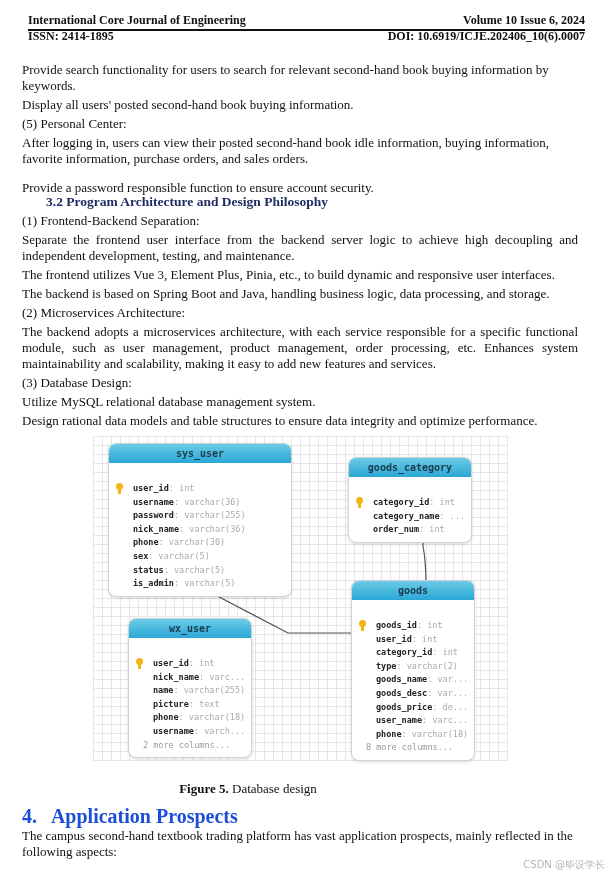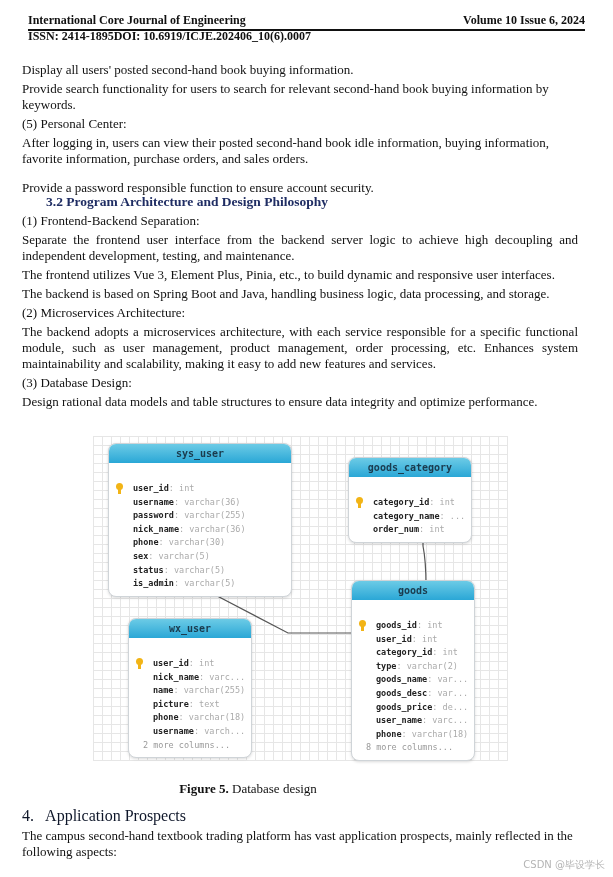--- a/index.html
+++ b/index.html
@@ -1,23 +1,23 @@
 <!DOCTYPE html>
 <html><head>
 <meta charset="utf-8">
 <style>
   html, body { margin:0; padding:0; background:#ffffff; }
   body { width:613px; height:877px; position:relative; overflow:hidden; font-family:"Liberation Serif", serif; color:#111; }
   .hdr { position:absolute; left:28px; right:28px; font-family:"Liberation Serif", serif; font-weight:bold; font-size:12px; }
   .hdr-row1 { top:13px; display:flex; justify-content:space-between; border-bottom:2px solid #111; padding-bottom:1px; }
-  .hdr-row2 { top:29px; display:flex; justify-content:flex-start; }
+  .hdr-row2 { top:29px; display:flex; justify-content:space-between; }
   .body-text { position:absolute; left:22px; width:556px; font-size:13px; line-height:16px; }
   .p { margin:0; }
   .h3 { color:#1f2d63; font-weight:bold; font-size:13.5px; }
-  .h2 { color:#0f172a; font-weight:normal; font-size:16px; }
+  .h2 { color:#1d4ed8; font-weight:bold; font-size:20px; }
   .diagram { position:absolute; left:93px; top:436px; width:415px; height:325px; background-color:#fff;
     background-image: linear-gradient(#e6e6e6 1px, transparent 1px), linear-gradient(90deg, #e6e6e6 1px, transparent 1px);
     background-size:9px 9px; }
   .tbl { position:absolute; background:#fff; border:1px solid #cfd4d8; border-radius:8px; box-shadow:0 1px 3px rgba(0,0,0,0.15); overflow:hidden; font-family:"DejaVu Sans Mono", monospace; font-size:8.5px; }
   .tbl-head { background:linear-gradient(#6ccbe6, #2aa7d6); color:#1a3b4e; text-align:center; font-weight:bold; font-size:10px; height:19px; line-height:19px; }
   .tbl-rows { padding:19px 0 5px 0; }
   .row { position:relative; height:13.6px; line-height:13.6px; padding-left:24px; white-space:nowrap; }
   .fname { color:#222; font-weight:bold; }
   .ftype { color:#aaa; }
   .more { color:#999; padding-left:14px; }
@@ -31,36 +31,37 @@
 <div class="hdr hdr-row1">
   <span>International Core Journal of Engineering</span>
   <span>Volume 10 Issue 6, 2024</span>
 </div>
 <div class="hdr hdr-row2">
   <span>ISSN: 2414-1895</span>
   <span>DOI: 10.6919/ICJE.202406_10(6).0007</span>
 </div>
 
 <div class="body-text" style="top:62px;">
+  <p class="p" style="margin-bottom:3px;">Provide search functionality for users to search for relevant second-hand book buying information by keywords.</p>
   <p class="p" style="margin-bottom:3px;">Display all users' posted second-hand book buying information.</p>
-  <p class="p" style="margin-bottom:3px;">Provide search functionality for users to search for relevant second-hand book buying information by keywords.</p>
   <p class="p" style="margin-bottom:3px;">(5) Personal Center:</p>
   <p class="p" style="margin-bottom:13px;">After logging in, users can view their posted second-hand book idle information, buying information, favorite information, purchase orders, and sales orders.</p>
   <p class="p">Provide a password responsible function to ensure account security.</p>
 </div>
 
 <div class="body-text" style="top:194px;">
   <p class="p h3" style="margin-bottom:3px;margin-left:24px;">3.2 Program Architecture and Design Philosophy</p>
   <p class="p" style="margin-bottom:3px;">(1) Frontend-Backend Separation:</p>
   <p class="p" style="margin-bottom:3px;text-align:justify;">Separate the frontend user interface from the backend server logic to achieve high decoupling and independent development, testing, and maintenance.</p>
   <p class="p" style="margin-bottom:3px;">The frontend utilizes Vue 3, Element Plus, Pinia, etc., to build dynamic and responsive user interfaces.</p>
   <p class="p" style="margin-bottom:3px;">The backend is based on Spring Boot and Java, handling business logic, data processing, and storage.</p>
   <p class="p" style="margin-bottom:3px;">(2) Microservices Architecture:</p>
   <p class="p" style="margin-bottom:3px;text-align:justify;">The backend adopts a microservices architecture, with each service responsible for a specific functional module, such as user management, product management, order processing, etc. Enhances system maintainability and scalability, making it easy to add new features and services.</p>
   <p class="p" style="margin-bottom:3px;">(3) Database Design:</p>
+  <p class="p" style="margin-bottom:3px;">Utilize MySQL relational database management system.</p>
   <p class="p">Design rational data models and table structures to ensure data integrity and optimize performance.</p>
 </div>
 
 <div class="diagram">
   <svg width="415" height="325" style="position:absolute;left:0;top:0;">
     <path d="M105 138 L105 150 L195 197 L258 197" stroke="#555" stroke-width="1.2" fill="none"></path>
     <path d="M330 90 L330 110 Q333 125 333 150" stroke="#555" stroke-width="1.2" fill="none"></path>
   </svg>
 
   <div class="tbl" style="left:15px;top:7px;width:182px;">

